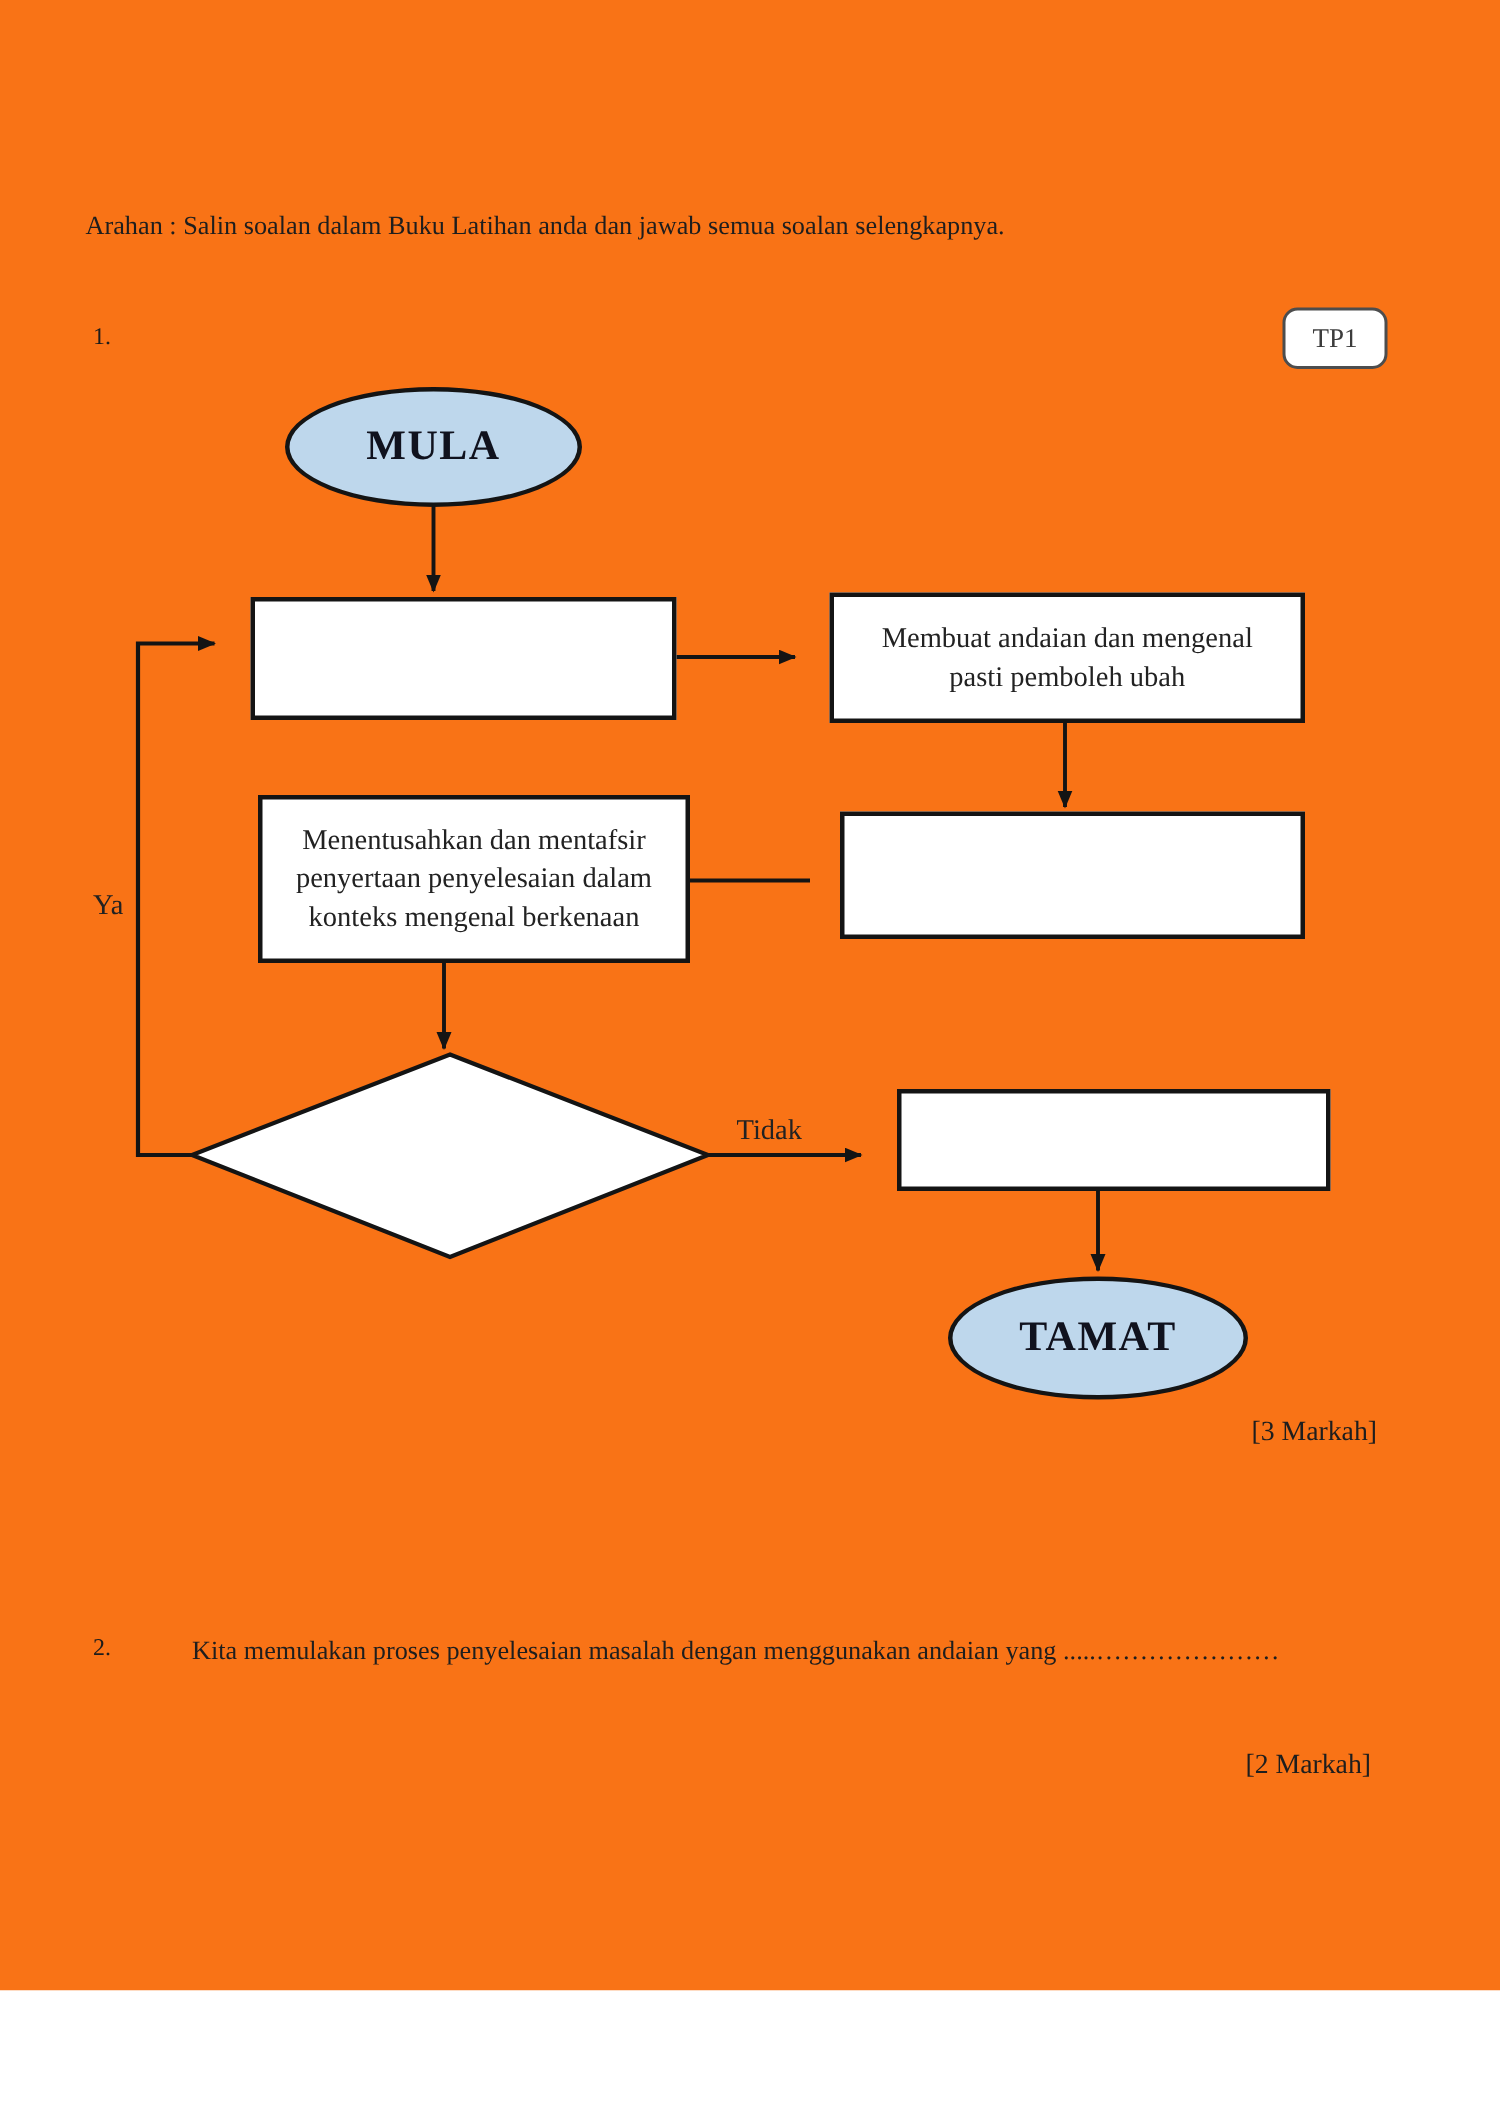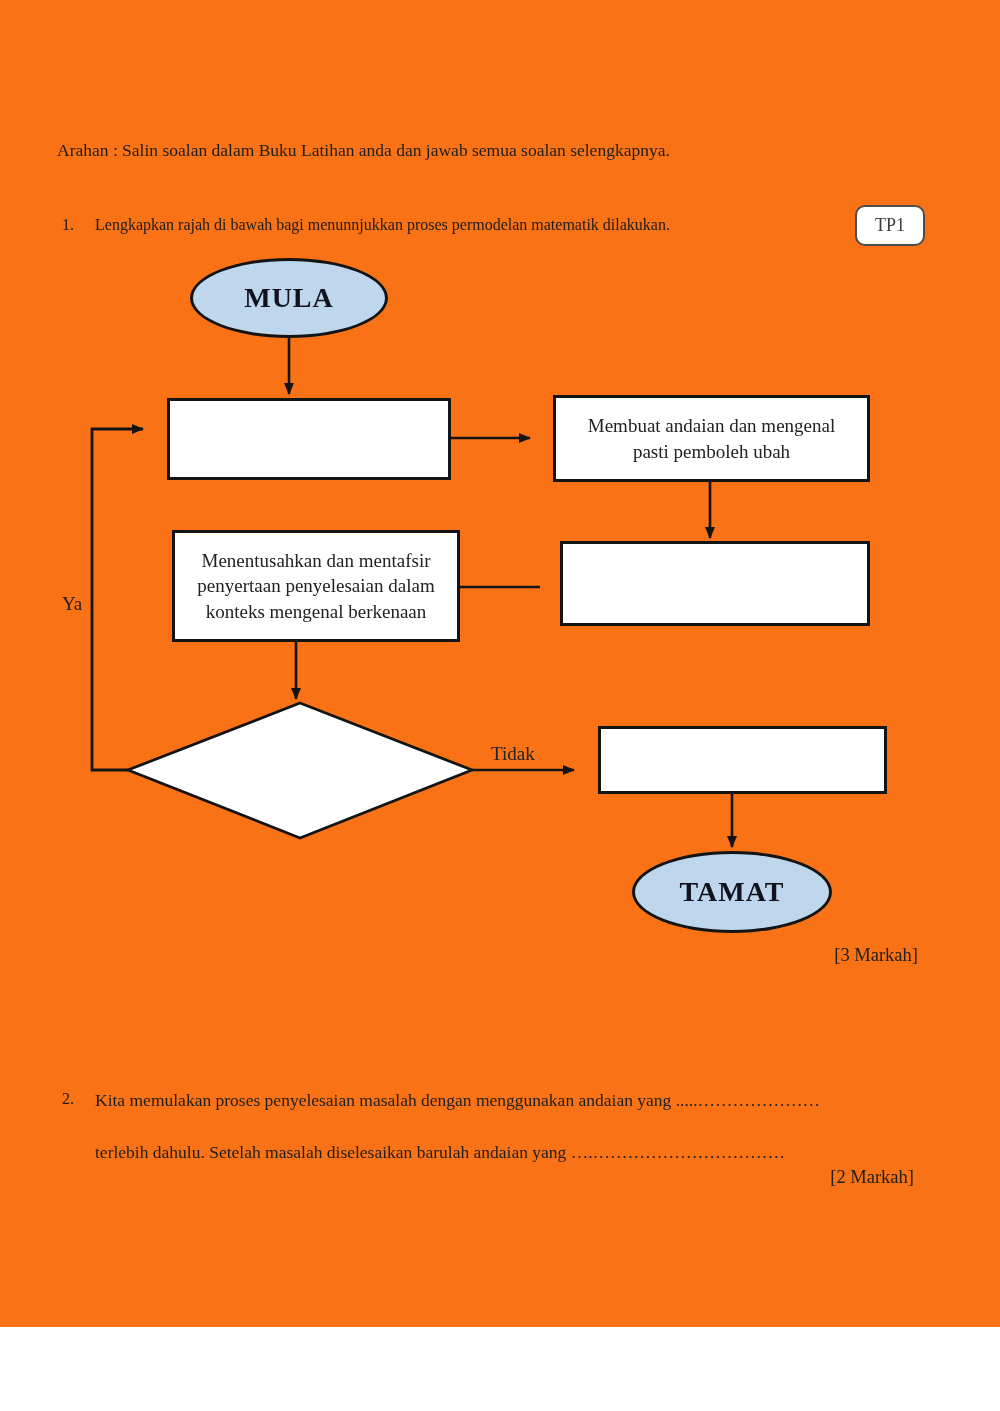--- a/index.html
+++ b/index.html
@@ -103,21 +103,20 @@
 </style>
 </head>
 <body>
 
 <div class="page">
 
   <div class="txt" style="left:57px; top:140px;">Arahan : Salin soalan dalam Buku Latihan anda dan jawab semua soalan selengkapnya.</div>
 
   <div class="q-row" style="left:62px; top:216px; width:790px;">
     <span class="q-num">1.</span>
-    <span style="white-space:nowrap;">Lengkapkan rajah di bawah bagi menunnjukkan proses permodelan matematik dilakukan.</span>
   </div>
   <div class="tp-badge">TP1</div>
 
   <svg class="connector-layer" width="1000" height="1411" viewBox="0 0 1000 1411">
     <defs>
       <marker id="ah" markerUnits="userSpaceOnUse" markerWidth="14" markerHeight="12" refX="11" refY="5" orient="auto">
         <path d="M0,0 L12,5 L0,10 Z" fill="#141414"></path>
       </marker>
     </defs>
     <line x1="289" y1="338" x2="289" y2="394" stroke="#141414" stroke-width="2.6" marker-end="url(#ah)"></line>
@@ -156,23 +155,22 @@
   <div class="pbox" style="left:578px; top:726px; width:289px; height:68px;">
     <span class="inner"></span>
   </div>
 
   <div class="oval" style="left: 632px; top: 851px; width: 200px; height: 82px; background: rgb(190, 215, 236);">TAMAT</div>
 
   <div class="marks" style="left:790px; top:945px; width:128px; text-align:right;">[3 Markah]</div>
 
   <div class="q-row" style="left:62px; top:1090px; width:880px;">
     <span class="q-num">2.</span>
-    <span class="q2-line" style="position:static;">Kita memulakan proses penyelesaian masalah dengan menggunakan andaian yang .....…………………</span>
+    <span class="q2-line" style="position:static;margin-left:33px;">Kita memulakan proses penyelesaian masalah dengan menggunakan andaian yang .....…………………</span>
   </div>
-  <div class="q2-line" style="left:95px; top:1142px;">terlebih dahulu. Setelah masalah diselesaikan barulah andaian yang ….……………………………</div>
   <div class="marks" style="left:790px; top:1167px; width:124px; text-align:right;">[2 Markah]</div>
 
   <div class="footer-logo">
     <div class="logo-grid">
       <span class="logo-cell cell-l">L</span>
       <span class="logo-cell cell-i">I</span>
       <span class="logo-cell cell-v">V</span>
       <span class="logo-cell cell-e">E</span>
     </div>
     <span class="brand-text">LIVEWORKSHEETS</span>

